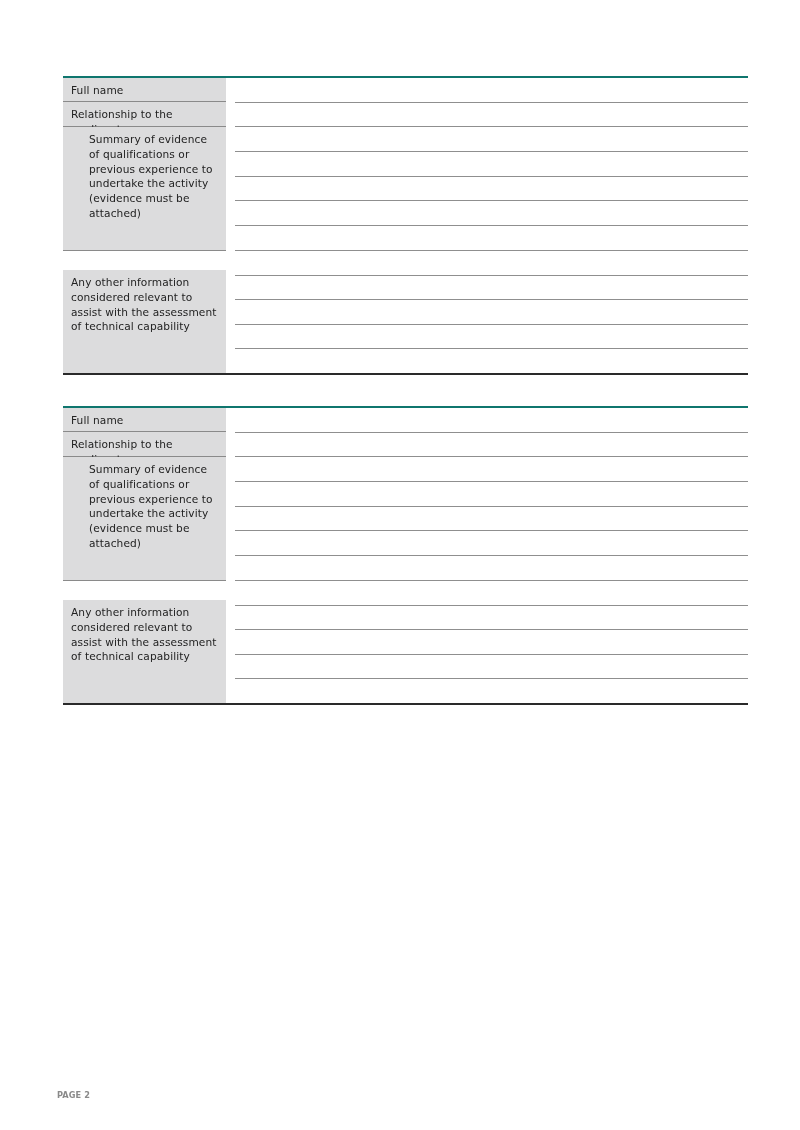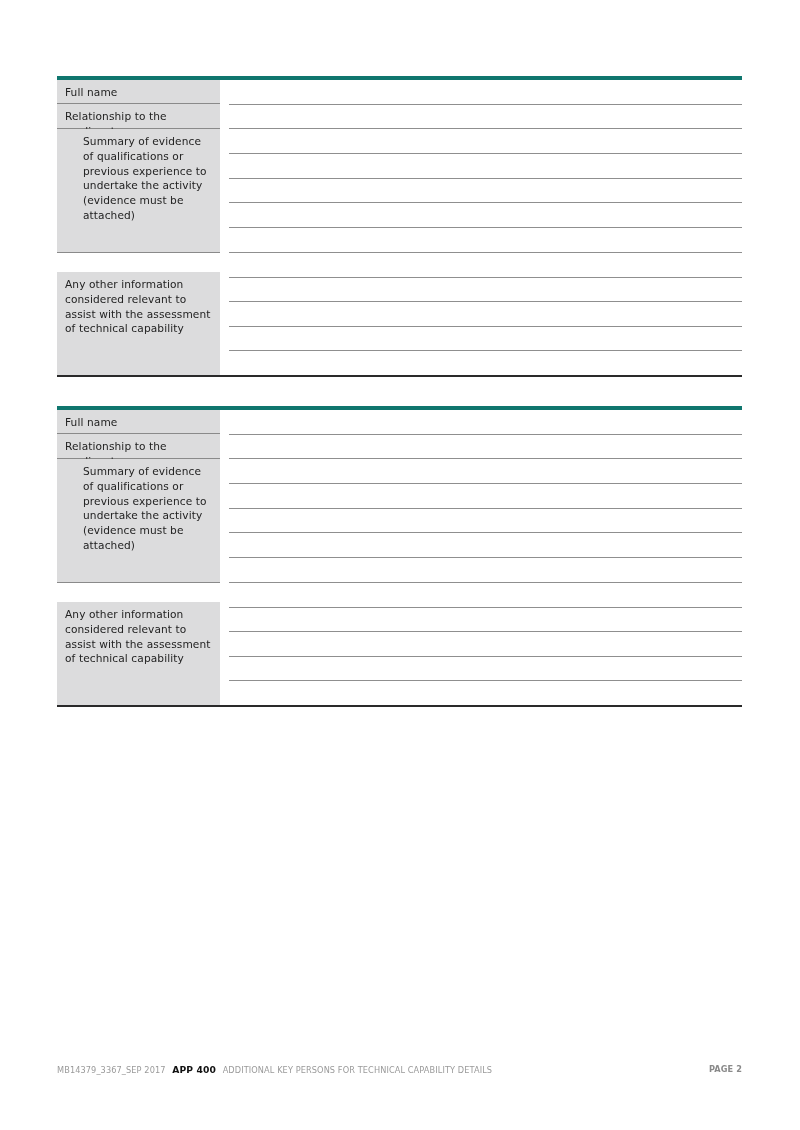--- a/index.html
+++ b/index.html
@@ -1,29 +1,29 @@
 <!DOCTYPE html>
 <html><head>
 <meta charset="utf-8">
 <style>
   html, body { margin:0; padding:0; background:#ffffff; }
   body { width:800px; height:1130px; position:relative; font-family:"DejaVu Sans", sans-serif; color:#1f1f1f; }
-  .form-table { position:absolute; left:57px; width:685px; border-top:4px solid #0f766e; border-bottom:2px solid #2a2a2a; }
+  .form-table { position:absolute; left:63px; width:685px; border-top:2px solid #0f766e; border-bottom:2px solid #2a2a2a; }
   .row { display:flex; position:relative; }
   .label-cell { width:163px; background:#dcdcdd; box-sizing:border-box; padding:5px 7px 0 8px; font-size:10.6px; line-height:14.8px; color:#222; letter-spacing:0.1px; }
   .field-cell { flex:1; position:relative; }
   .row.r1 { height:24px; }
   .row.r1 .label-cell { border-bottom:1px solid #8a8a8a; }
   .row.section .label-cell { border-bottom:1px solid #8a8a8a;padding-left:26px; }
   .row.last .label-cell { border-bottom:none;margin-top:19px; }
   .line { position:absolute; left:9px; right:0; height:1px; background:#8f8f8f; }
   .footer { position:absolute; top:1064px; left:57px; width:685px; font-size:8.2px; color:#9a9a9a; display:flex; justify-content:space-between; letter-spacing:0.1px; }
   .footer .code { color:#9a9a9a; }
   .footer .appno { color:#111; font-weight:bold; font-size:9.2px; margin:0 4px 0 4px; }
-  .footer .page { color:#8a8a8a; font-weight:bold; }
+  .footer .page { color:#8a8a8a; font-weight:bold;margin-top:26px; }
 </style>
 </head>
 <body>
 
 <div class="form-table" style="top:76px;">
   <div class="row r1">
     <div class="label-cell">Full name</div>
     <div class="field-cell">
       <span class="line" style="top:24px;"></span>
     </div>
@@ -83,19 +83,14 @@
     <div class="field-cell">
       <span class="line" style="top:24px;"></span>
       <span class="line" style="top:48px;"></span>
       <span class="line" style="top:73px;"></span>
       <span class="line" style="top:97px;"></span>
     </div>
   </div>
 </div>
 
 <div class="footer">
-  <div>
-    <span class="code">MB14379_3367_SEP 2017</span>
-    <span class="appno">APP 400</span>
-    <span>ADDITIONAL KEY PERSONS FOR TECHNICAL CAPABILITY DETAILS</span>
-  </div>
   <div class="page">PAGE 2</div>
 </div>
 
 </body></html>

